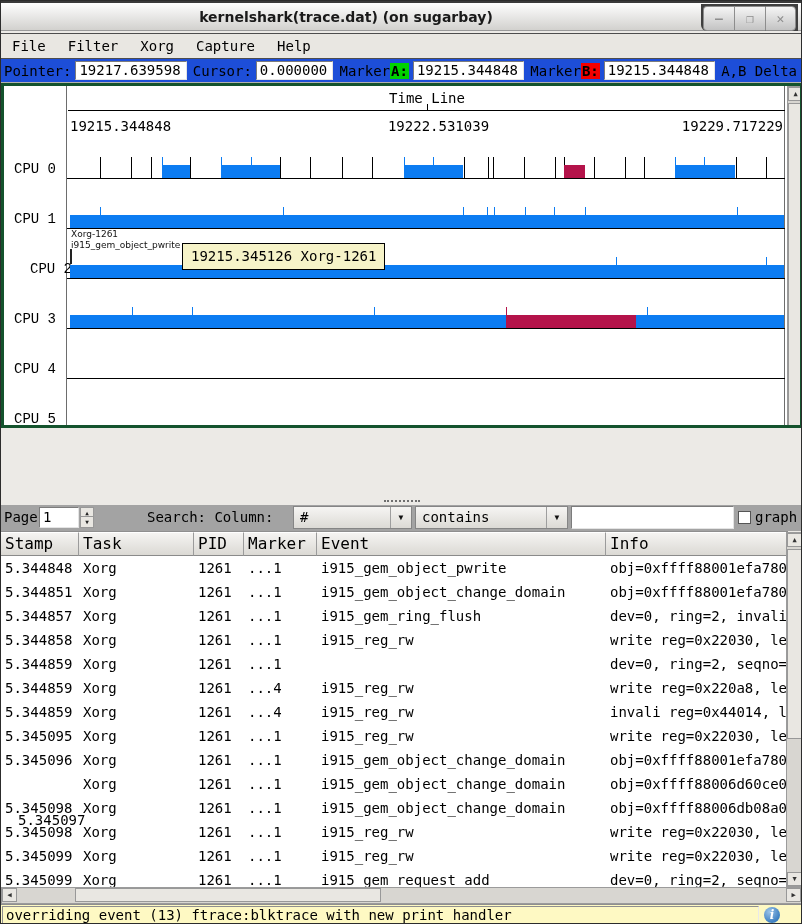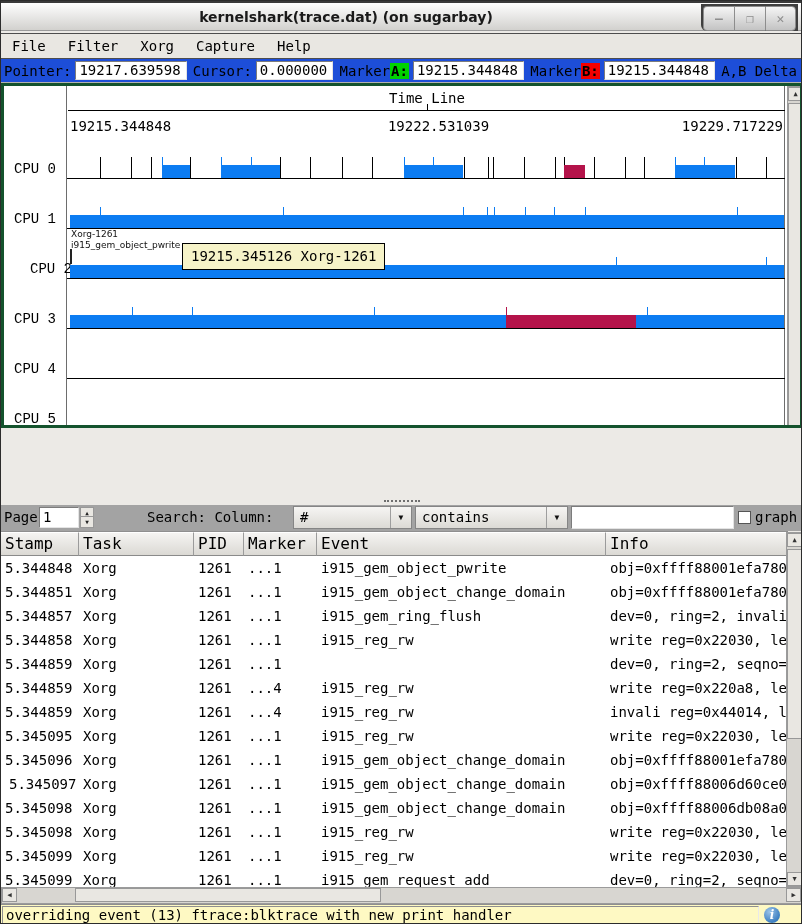--- a/index.html
+++ b/index.html
@@ -324,21 +324,21 @@
       </div>
       <div class="tr" style="top: 216px;">
         <div class="td" style="left: 0px; width: 78px;">5.345096</div>
         <div class="td" style="left: 78px; width: 115px;">Xorg</div>
         <div class="td" style="left: 193px; width: 50px;">1261</div>
         <div class="td" style="left: 243px; width: 73px;">...1</div>
         <div class="td" style="left: 316px; width: 289px;">i915_gem_object_change_domain</div>
         <div class="td" style="left: 605px; width: 182px;">obj=0xffff88001efa780</div>
       </div>
       <div class="tr" style="top: 240px;">
-        <div class="td" style="left: 4px; width: 78px;">5.345097</div>
+        <div class="td" style="left: 13px; width: 78px; margin-top: 36px;">5.345097</div>
         <div class="td" style="left: 78px; width: 115px;">Xorg</div>
         <div class="td" style="left: 193px; width: 50px;">1261</div>
         <div class="td" style="left: 243px; width: 73px;">...1</div>
         <div class="td" style="left: 316px; width: 289px;">i915_gem_object_change_domain</div>
         <div class="td" style="left: 605px; width: 182px;">obj=0xffff88006d60ce0</div>
       </div>
       <div class="tr" style="top: 264px;">
         <div class="td" style="left: 0px; width: 78px;">5.345098</div>
         <div class="td" style="left: 78px; width: 115px;">Xorg</div>
         <div class="td" style="left: 193px; width: 50px;">1261</div>

